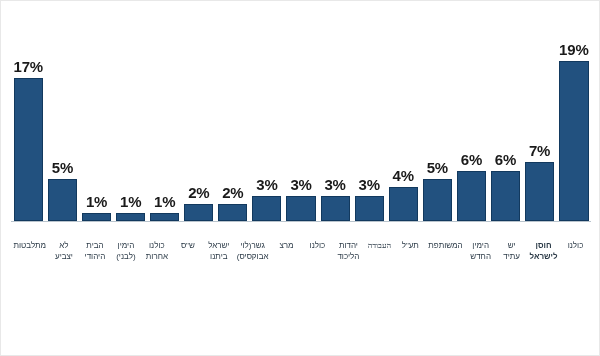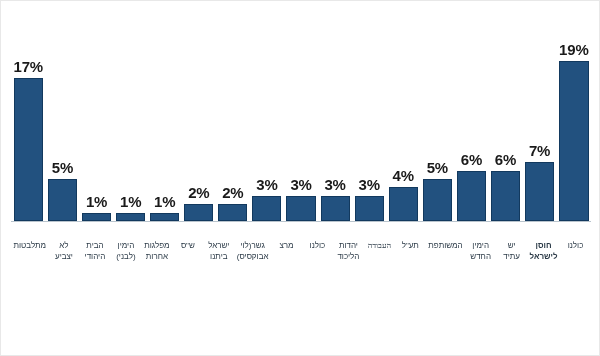--- a/index.html
+++ b/index.html
@@ -180,21 +180,21 @@
       </div>
   </div>
 
   <div id="baseline" style="background: rgb(185, 196, 205);"></div>
 
   <div id="labels">
       <div class="label-slot" style="color: rgb(43, 58, 71);">מתלבטות</div>
       <div class="label-slot" style="color: rgb(43, 58, 71);">לא יצביע</div>
       <div class="label-slot" style="color: rgb(43, 58, 71);">הבית היהודי</div>
       <div class="label-slot" style="color: rgb(43, 58, 71);">הימין (לבני)</div>
-      <div class="label-slot" style="color: rgb(43, 58, 71);">מפלגות אחרות</div>
+      <div class="label-slot" style="color: rgb(43, 58, 71);">כולנו אחרות</div>
       <div class="label-slot" style="color: rgb(43, 58, 71);">ש"ס</div>
       <div class="label-slot" style="color: rgb(43, 58, 71);">ישראל ביתנו</div>
       <div class="label-slot" style="color: rgb(43, 58, 71);">גשר(לוי אבוקסיס)</div>
       <div class="label-slot" style="color: rgb(43, 58, 71);">מרצ</div>
       <div class="label-slot" style="color: rgb(43, 58, 71);">כולנו</div>
       <div class="label-slot" style="color: rgb(43, 58, 71);">יהדות הליכוד</div>
       <div class="label-slot" style="color: rgb(43, 58, 71); font-family: Liberation Serif, serif;">העבודה</div>
       <div class="label-slot" style="color: rgb(43, 58, 71);">תע"ל</div>
       <div class="label-slot" style="color: rgb(43, 58, 71);">המשותפת</div>
       <div class="label-slot" style="color: rgb(43, 58, 71);">הימין החדש</div>

